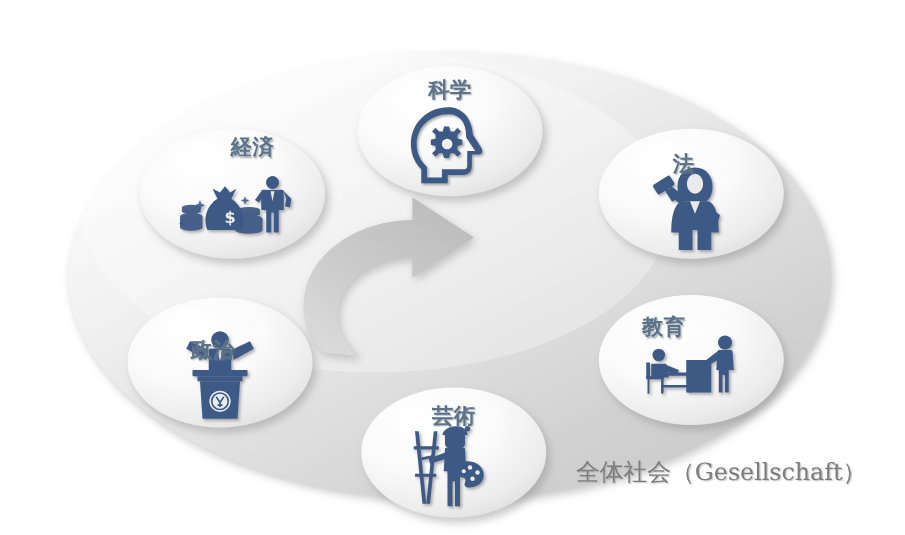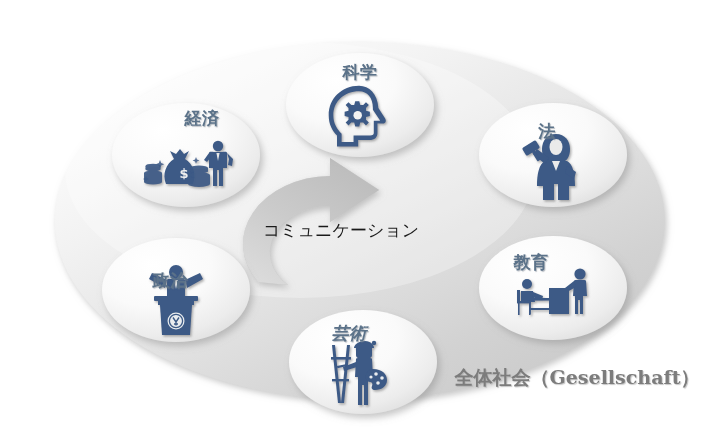--- a/index.html
+++ b/index.html
@@ -27,21 +27,21 @@
   .center-label{
     font-family:"DejaVu Serif","Liberation Serif",serif;
     font-size:17px;
     color:#1a1a1a;
     font-weight:400;
     letter-spacing:0px;
     transform:translate(-50%,-50%);
   }
   .outer-label{
     font-family:"DejaVu Serif","Liberation Serif",serif;
-    font-weight:700;
+    font-weight:400;
     font-size:19px;
     color:#7c7c7c;
     text-shadow:1px 1px 1px rgba(160,160,160,.6);
     transform:translate(-50%,-50%);
   }
 </style>
 </head>
 <body>
 
 <div id="stage">
@@ -307,19 +307,18 @@
   <div class="txt node-label" style="left:360px;top:72px;">科学</div>
 
   <div class="txt node-label" style="left:186px;top:118px;margin-left:16px;">経済</div>
 
   <div class="txt node-label" style="left:547px;top:131px;">法</div>
 
   <div class="txt node-label" style="left:170px;top:280px;">政治</div>
 
   <div class="txt node-label" style="left:531px;top:262px;">教育</div>
 
-  <div class="txt node-label" style="left:349px;top:333px;font-style:italic;">芸術</div>
-
-  <div class="txt center-label" style="left:341px;top:230px;">コミュニケーション</div>
+  <div class="txt node-label" style="left:363px;top:333px;">芸術</div>
+
 
   <div class="txt outer-label" style="left:577px;top:378px;">全体社会（Gesellschaft）</div>
 
 </div>
 
 </body></html>

